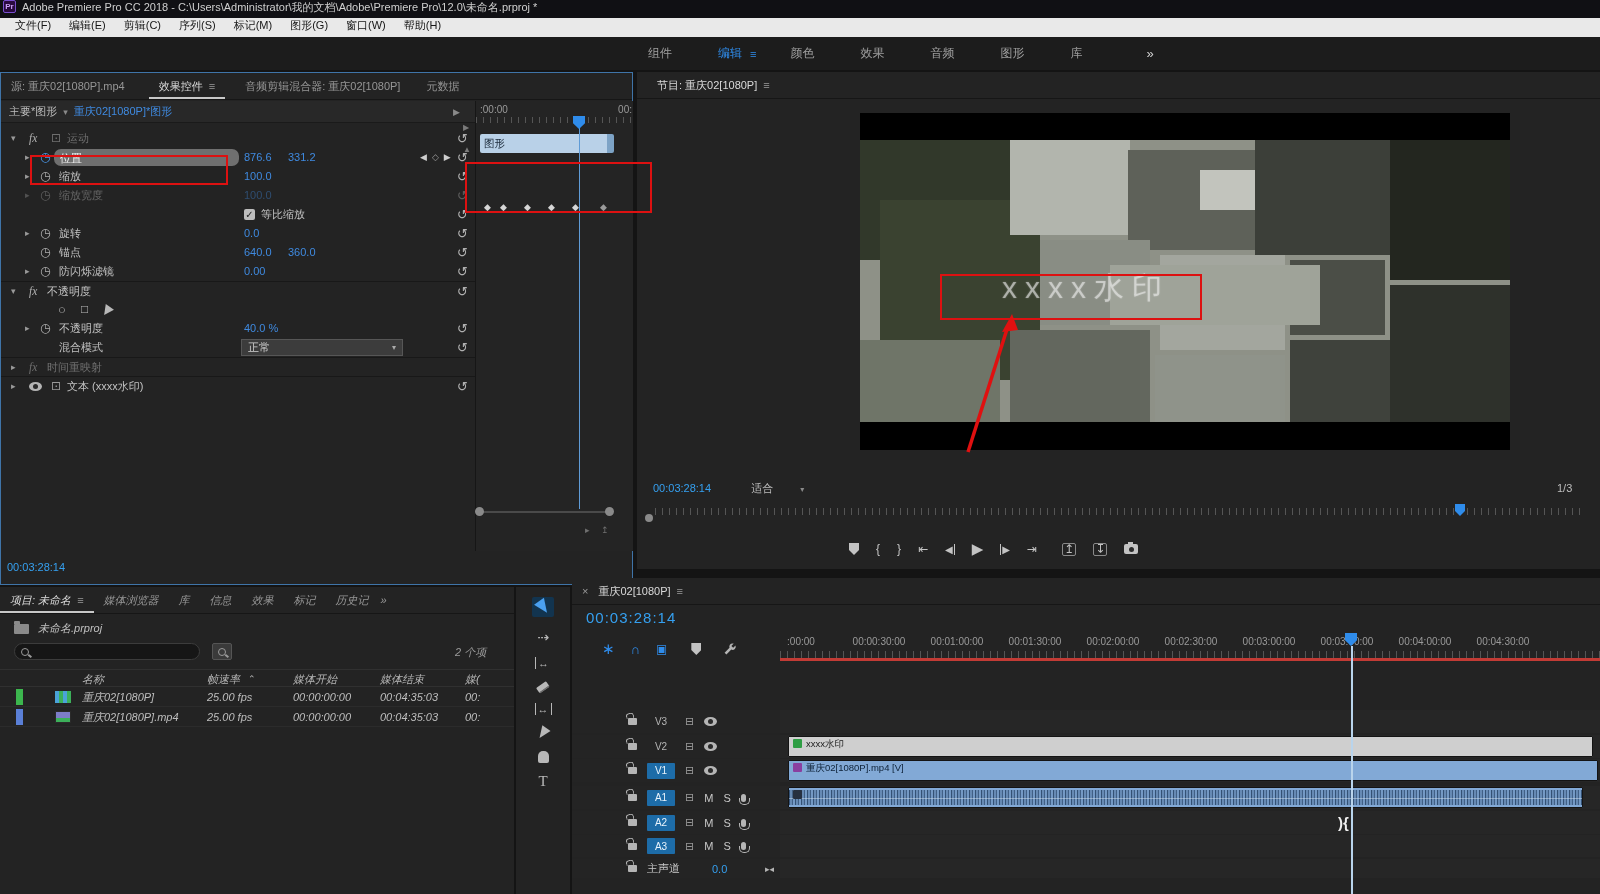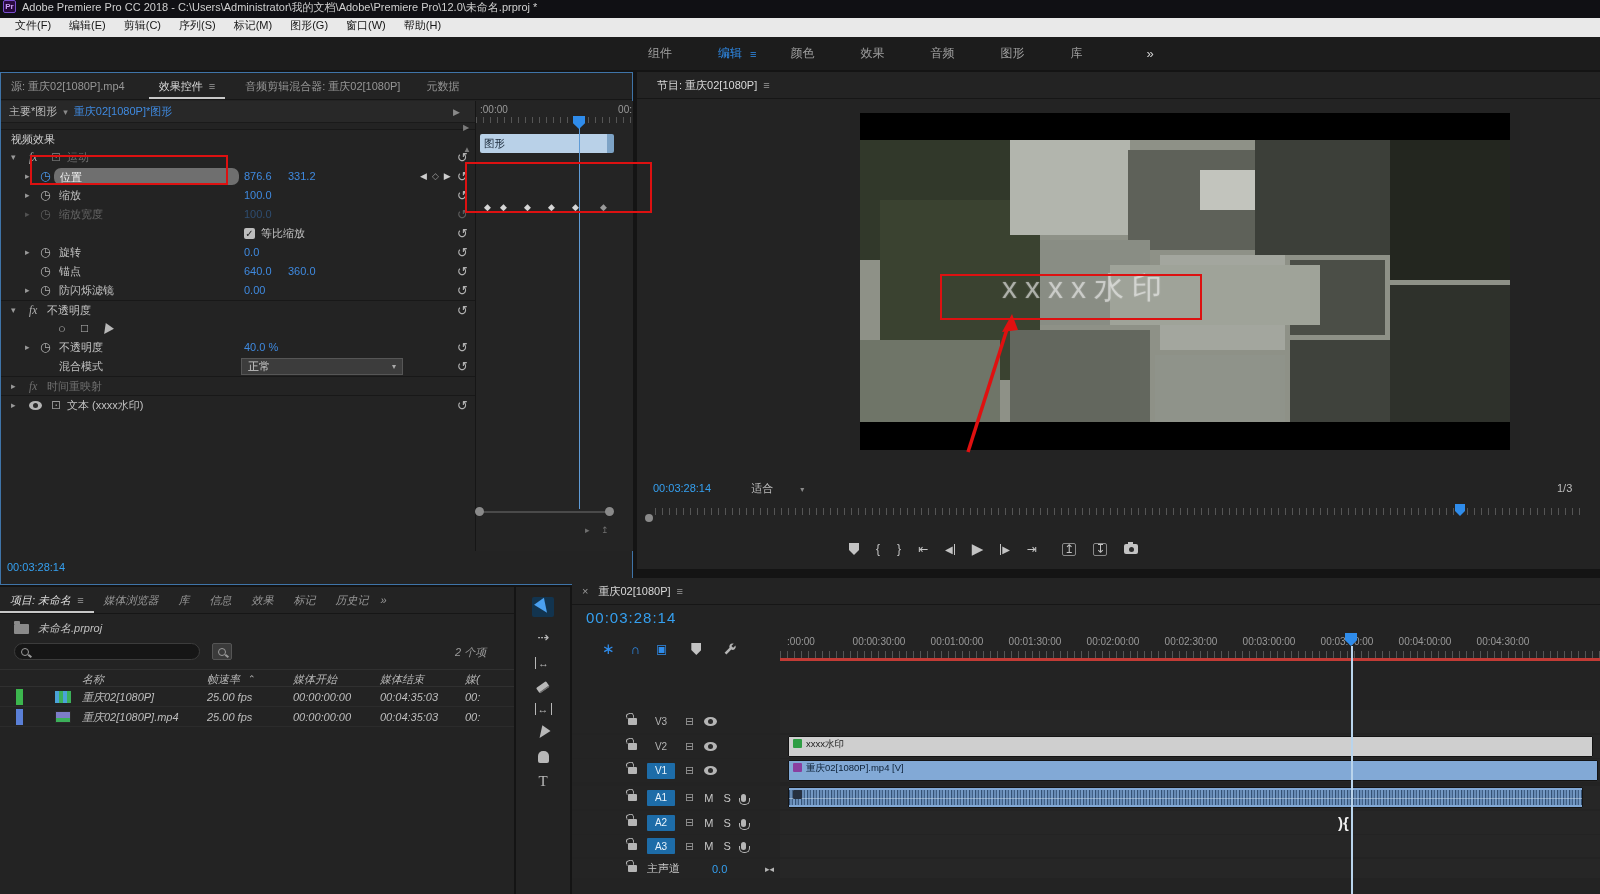--- a/index.html
+++ b/index.html
@@ -216,23 +216,20 @@
     </div>
 
     <div class="ec-selrow">
       <span style="color:#bdbdbd">主要*图形</span>
       <span style="color:#8a8a8a;font-size:9px">▾</span>
       <span style="color:#3f8ae0">重庆02[1080P]*图形</span>
       <span style="position:absolute;left:452px;color:#8a8a8a;font-size:9px">▶</span>
     </div>
 
     <div style="position:absolute;left:0;top:56px;width:474px">
-      <div class="ecr ec-sect">
-        <span class="lbl" style="left:10px;color:#cfcfcf">视频效果</span>
-      </div>
       <div class="ecr">
         <span class="tw" style="left:10px">▾</span>
         <span class="fxb" style="left:28px">fx</span>
         <span class="lbl dimtxt" style="left:50px;font-size:12px">⊡</span>
         <span class="lbl dimtxt" style="left:66px">运动</span>
         <span class="rst">↺</span>
       </div>
       <div class="ecr">
         <span class="tw" style="left:24px">▸</span>
         <span class="sw on" style="left:39px">◷</span>

